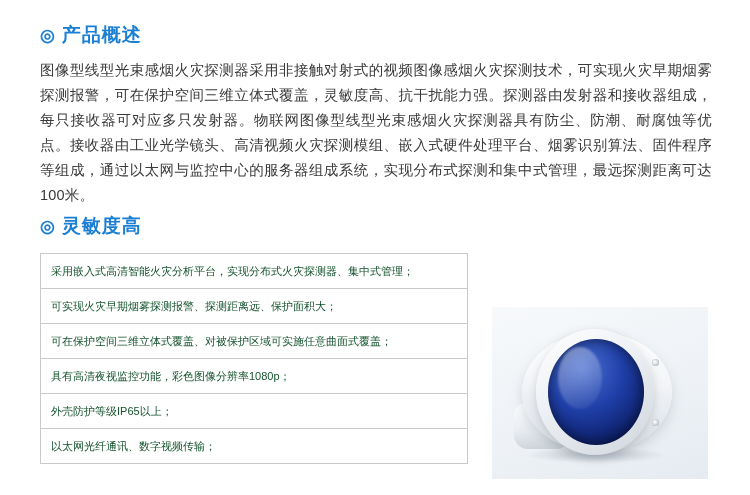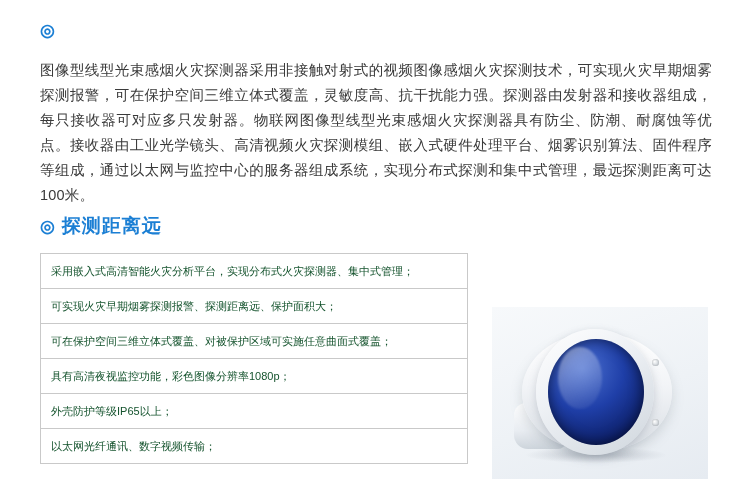--- a/index.html
+++ b/index.html
@@ -152,27 +152,28 @@
     border-radius: 50%;
   }
 </style>
 </head>
 <body>
 
 <div class="page">
 
   <div class="section-heading" id="overview-heading">
     <span class="heading-mark">◎</span>
+    <span>产品概述</span>
   </div>
 
   <div class="overview-text">图像型线型光束感烟火灾探测器采用非接触对射式的视频图像感烟火灾探测技术，可实现火灾早期烟雾探测报警，可在保护空间三维立体式覆盖，灵敏度高、抗干扰能力强。探测器由发射器和接收器组成，每只接收器可对应多只发射器。物联网图像型线型光束感烟火灾探测器具有防尘、防潮、耐腐蚀等优点。接收器由工业光学镜头、高清视频火灾探测模组、嵌入式硬件处理平台、烟雾识别算法、固件程序等组成，通过以太网与监控中心的服务器组成系统，实现分布式探测和集中式管理，最远探测距离可达100米。</div>
 
   <div class="section-heading" id="features-heading">
     <span class="heading-mark">◎</span>
-    <span>探测距离远</span>
+    <span>灵敏度高</span>
   </div>
 
   <div class="features-table">
     <div class="feature-row">采用嵌入式高清智能火灾分析平台，实现分布式火灾探测器、集中式管理；</div>
     <div class="feature-row">可实现火灾早期烟雾探测报警、探测距离远、保护面积大；</div>
     <div class="feature-row">可在保护空间三维立体式覆盖、对被保护区域可实施任意曲面式覆盖；</div>
     <div class="feature-row">具有高清夜视监控功能，彩色图像分辨率1080p；</div>
     <div class="feature-row">外壳防护等级IP65以上；</div>
     <div class="feature-row">以太网光纤通讯、数字视频传输；</div>
 

